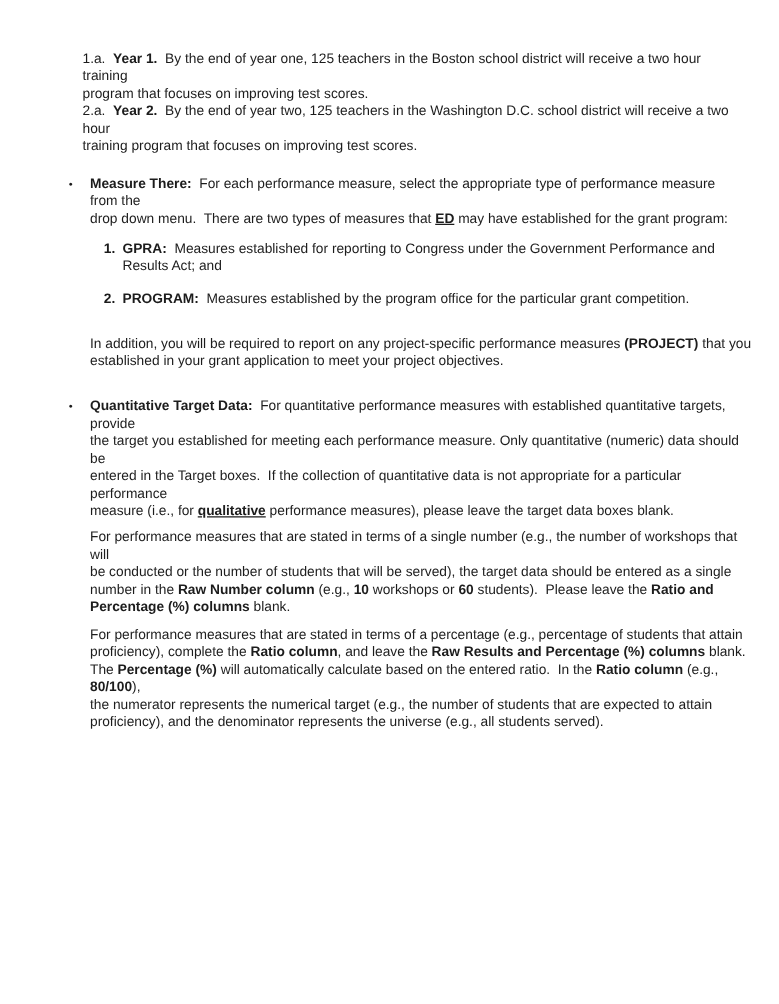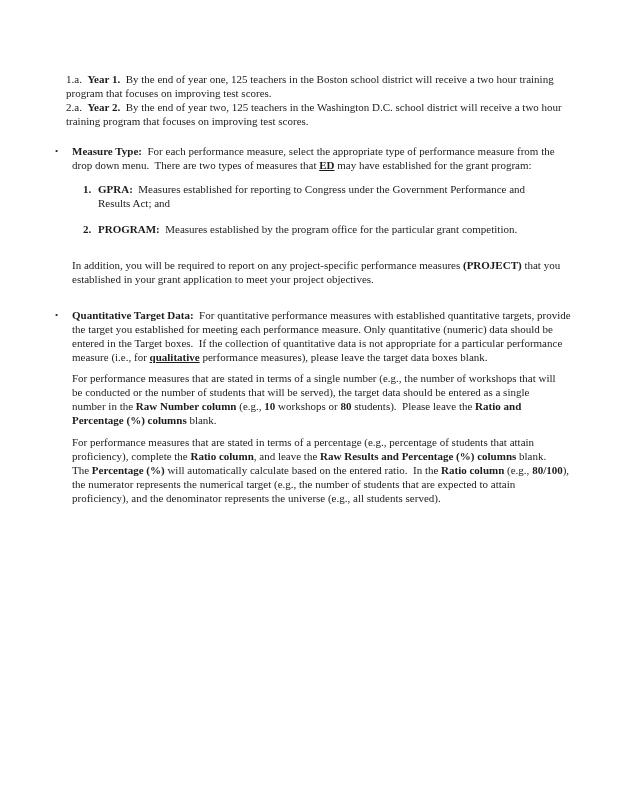--- a/index.html
+++ b/index.html
@@ -2,25 +2,25 @@
 <html><head>
 <meta charset="utf-8">
 <style>
   html, body { margin: 0; padding: 0; background: #ffffff; }
   .page {
     position: relative;
     width: 623px;
     height: 747px;
     background: #ffffff;
     color: #1c1c1c;
-    font-family: Liberation Serif, serif;
+    font-family: Liberation Sans, sans-serif;
     font-size: 11px;
     line-height: 14px;
     box-sizing: border-box;
-    padding-top: 72px;
+    padding-top: 40px;
     overflow: hidden;
   }
   .rich { white-space: pre-wrap; }
   .b { font-weight: bold; }
   .u { text-decoration: underline; }
 
   .block-example  { margin: 0 24px 0 66px; }
   .block-para     { margin: 0 18px 0 72px; }
   .bullet-item    { position: relative; margin: 0 28px 0 72px; }
   .bullet-item .bullet-glyph {
@@ -46,21 +46,21 @@
 <div class="page">
   <div>
 
     <div class="block-example rich"><span>1.a.  </span><span class="b">Year 1.</span><span>  By the end of year one, 125 teachers in the Boston school district will receive a two hour training
 program that focuses on improving test scores.
 2.a.  </span><span class="b">Year 2.</span><span>  By the end of year two, 125 teachers in the Washington D.C. school district will receive a two hour
 training program that focuses on improving test scores.</span></div>
 
     <div class="bullet-item mt16">
       <span class="bullet-glyph">•</span>
-      <div class="rich"><span class="b">Measure Type:</span><span>  For each performance measure, select the appropriate type of performance measure from the
+      <div class="rich"><span class="b">Measure There:</span><span>  For each performance measure, select the appropriate type of performance measure from the
 drop down menu.  There are two types of measures that </span><span class="b u">ED</span><span> may have established for the grant program:</span></div>
     </div>
 
     <div class="numbered-item mt10">
       <span class="num">1.</span>
       <div class="rich"><span class="b">GPRA:</span><span>  Measures established for reporting to Congress under the Government Performance and
 Results Act; and</span></div>
     </div>
 
     <div class="numbered-item mt12">
@@ -76,21 +76,21 @@
       <span class="bullet-glyph">•</span>
       <div class="rich"><span class="b">Quantitative Target Data:</span><span>  For quantitative performance measures with established quantitative targets, provide
 the target you established for meeting each performance measure. Only quantitative (numeric) data should be
 entered in the Target boxes.  If the collection of quantitative data is not appropriate for a particular performance
 measure (i.e., for </span><span class="b u">qualitative</span><span> performance measures), please leave the target data boxes blank.</span></div>
     </div>
 
 
     <div class="block-para rich mt7"><span>For performance measures that are stated in terms of a single number (e.g., the number of workshops that will
 be conducted or the number of students that will be served), the target data should be entered as a single
-number in the </span><span class="b">Raw Number column</span><span> (e.g., </span><span class="b">10</span><span> workshops or </span><span class="b">80</span><span> students).  Please leave the </span><span class="b">Ratio and
+number in the </span><span class="b">Raw Number column</span><span> (e.g., </span><span class="b">10</span><span> workshops or </span><span class="b">60</span><span> students).  Please leave the </span><span class="b">Ratio and
 Percentage (%) columns</span><span> blank.</span></div>
 
     <div class="block-para rich mt8"><span>For performance measures that are stated in terms of a percentage (e.g., percentage of students that attain
 proficiency), complete the </span><span class="b">Ratio column</span><span>, and leave the </span><span class="b">Raw Results and Percentage (%) columns</span><span> blank.
 The </span><span class="b">Percentage (%)</span><span> will automatically calculate based on the entered ratio.  In the </span><span class="b">Ratio column</span><span> (e.g., </span><span class="b">80/100</span><span>),
 the numerator represents the numerical target (e.g., the number of students that are expected to attain
 proficiency), and the denominator represents the universe (e.g., all students served).</span></div>
 
   </div>
 </div>

